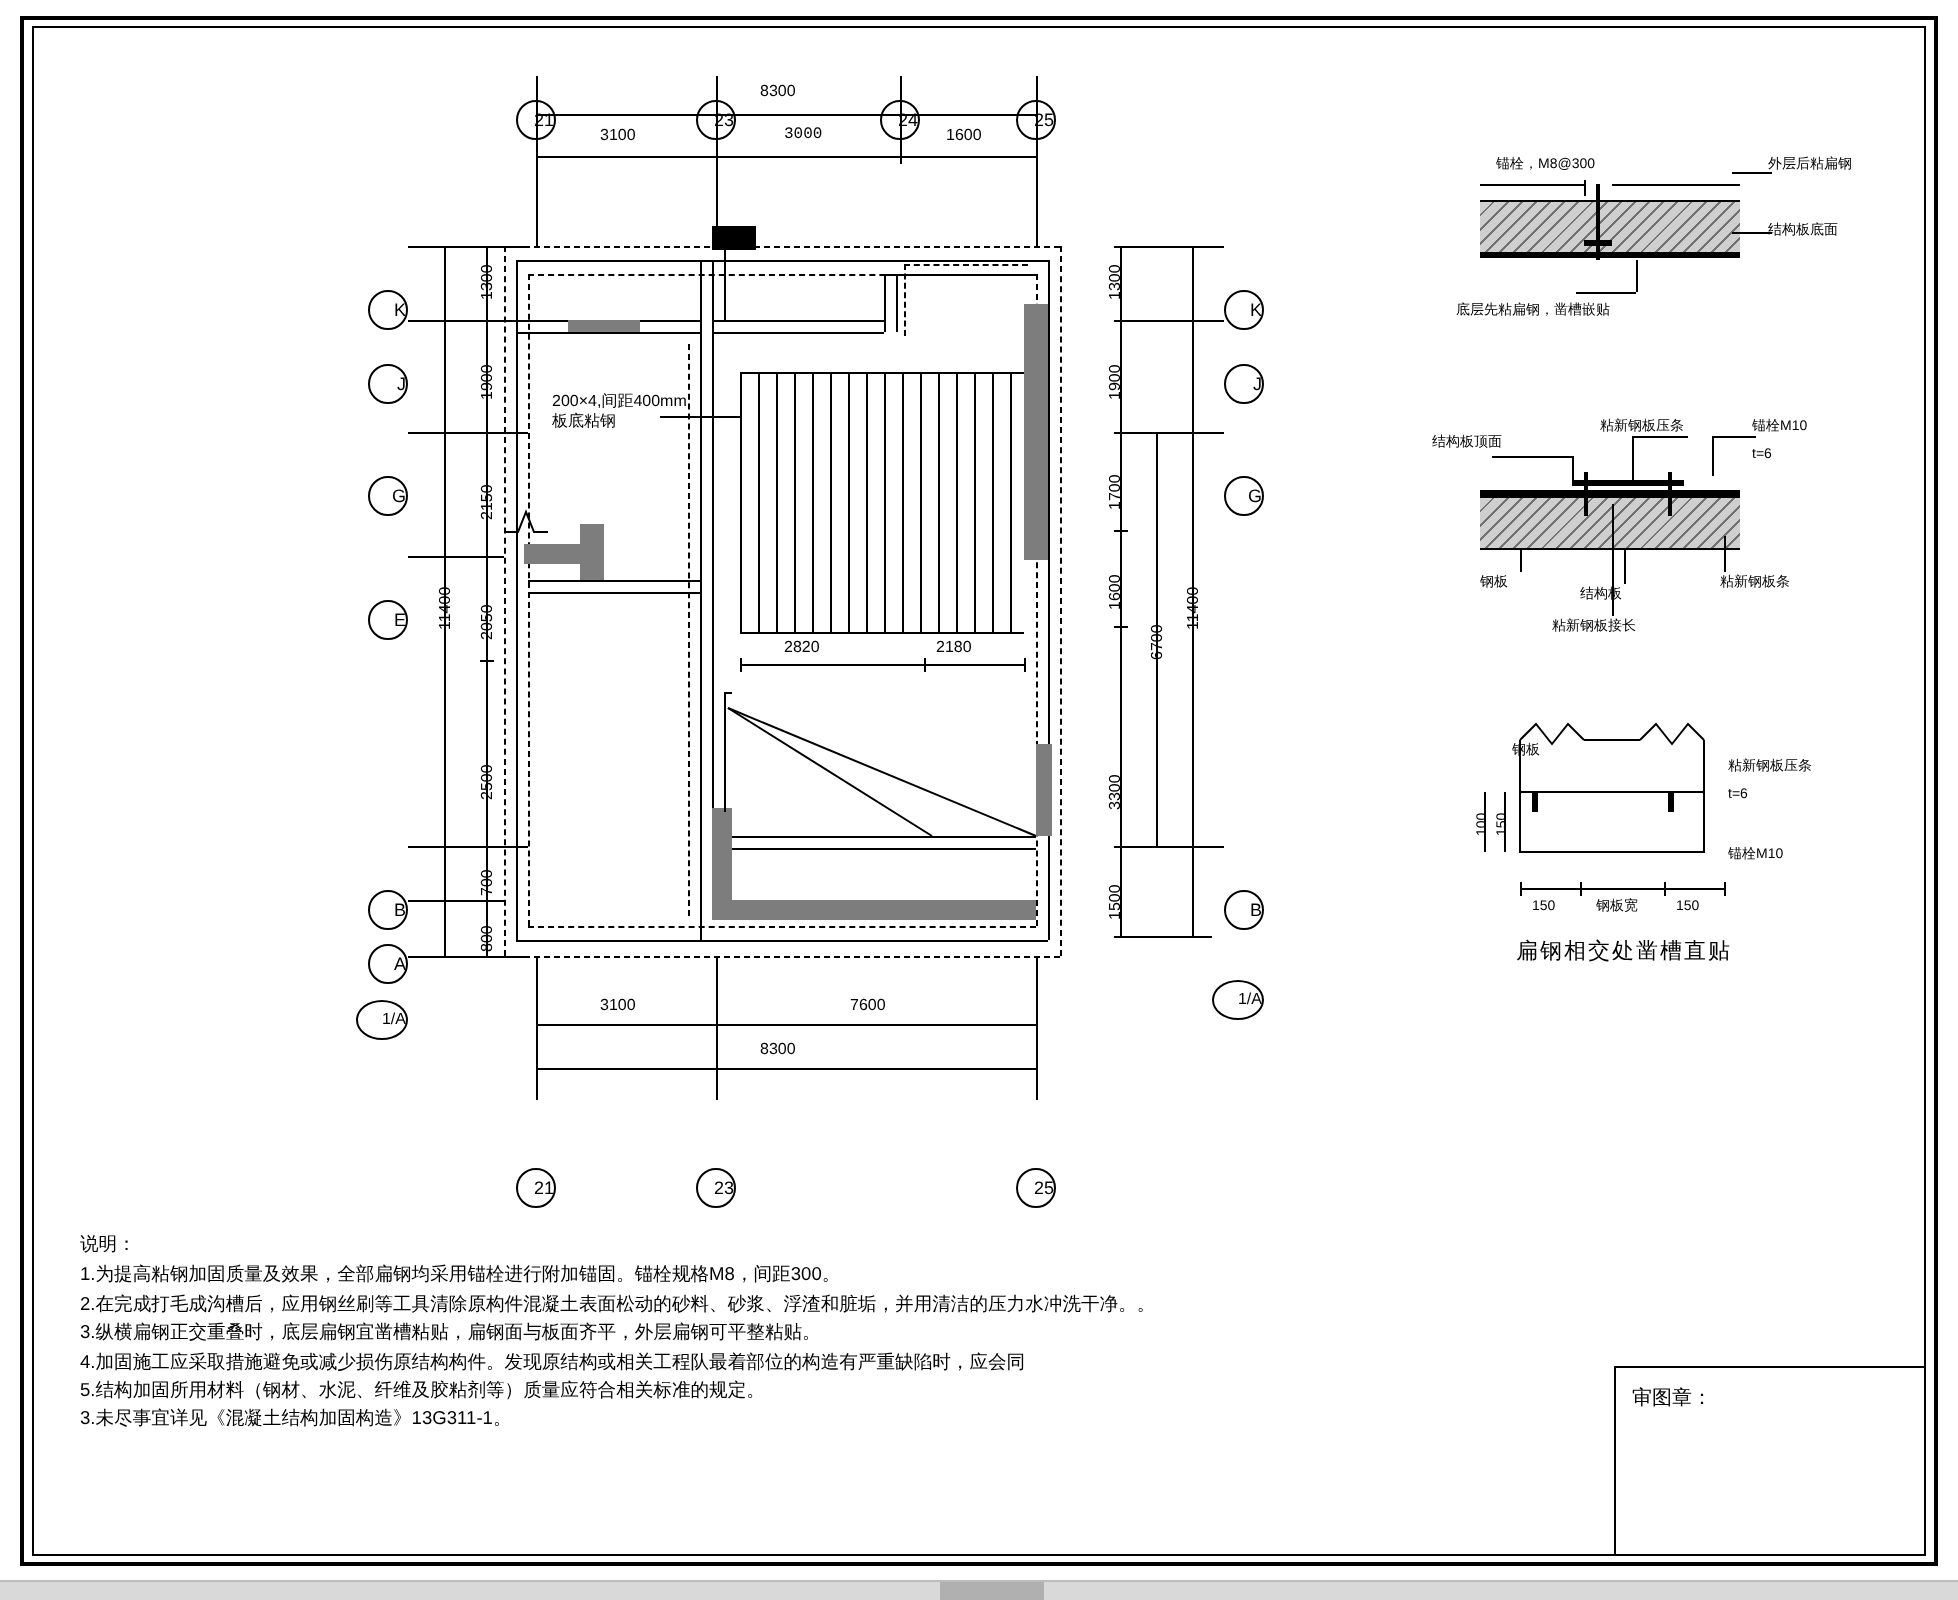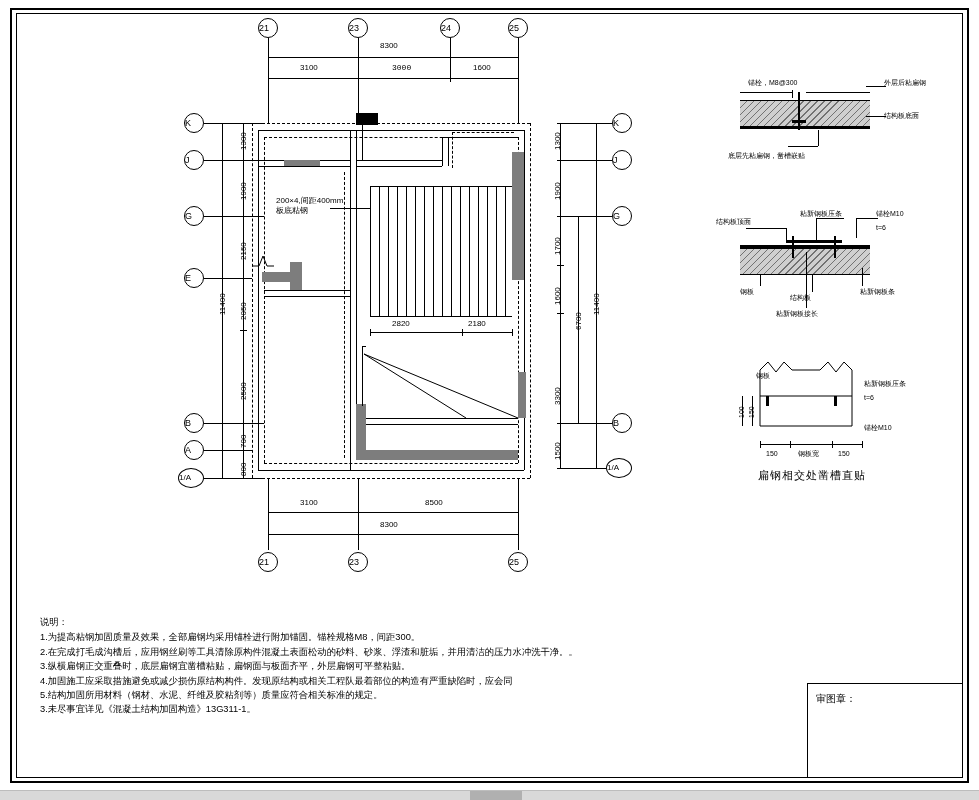--- a/index.html
+++ b/index.html
@@ -70,25 +70,26 @@
     position: absolute;
     background: #000;
   }
   .circ {
     position: absolute;
     border: 1px solid #000;
     border-radius: 50%;
     box-sizing: border-box;
     display: flex;
     align-items: center;
-    justify-content: flex-start;
+    justify-content: flex-end;
     font-size: 9px;
     line-height: 1;
     background: #fff;
     color: #000;
+    margin-top: 32px;
   }
   .txt {
     position: absolute;
     font-size: 8px;
     line-height: 1.1;
     color: #000;
     white-space: nowrap;
   }
   .txt.sm { font-size: 7px; }
   .txt.rot {
@@ -371,21 +372,21 @@
       </div>
     <div class="circ" style="left:508px;top:552px;width:20px;height:20px;">
         <span>25</span>
       </div>
 
     <div class="ln hl" style="left:268px;top:512px;width:250px;"></div>
     <div class="tick" style="left:268px;top:509px;"></div>
     <div class="tick" style="left:358px;top:509px;"></div>
     <div class="tick" style="left:518px;top:509px;"></div>
     <div class="txt" style="left:300px;top:499px;">3100</div>
-    <div class="txt" style="left:425px;top:499px;">8500</div>
+    <div class="txt" style="left:425px;top:499px;">7600</div>
 
     <div class="ln hl" style="left:268px;top:534px;width:250px;"></div>
     <div class="tick" style="left:268px;top:531px;"></div>
     <div class="tick" style="left:518px;top:531px;"></div>
     <div class="txt" style="left:380px;top:521px;">8300</div>
   </div>
 
   <div>
     <div class="conc" style="left:740px;top:100px;width:130px;height:26px;"></div>
     <div class="ln hl" style="left:740px;top:100px;width:130px;"></div>

